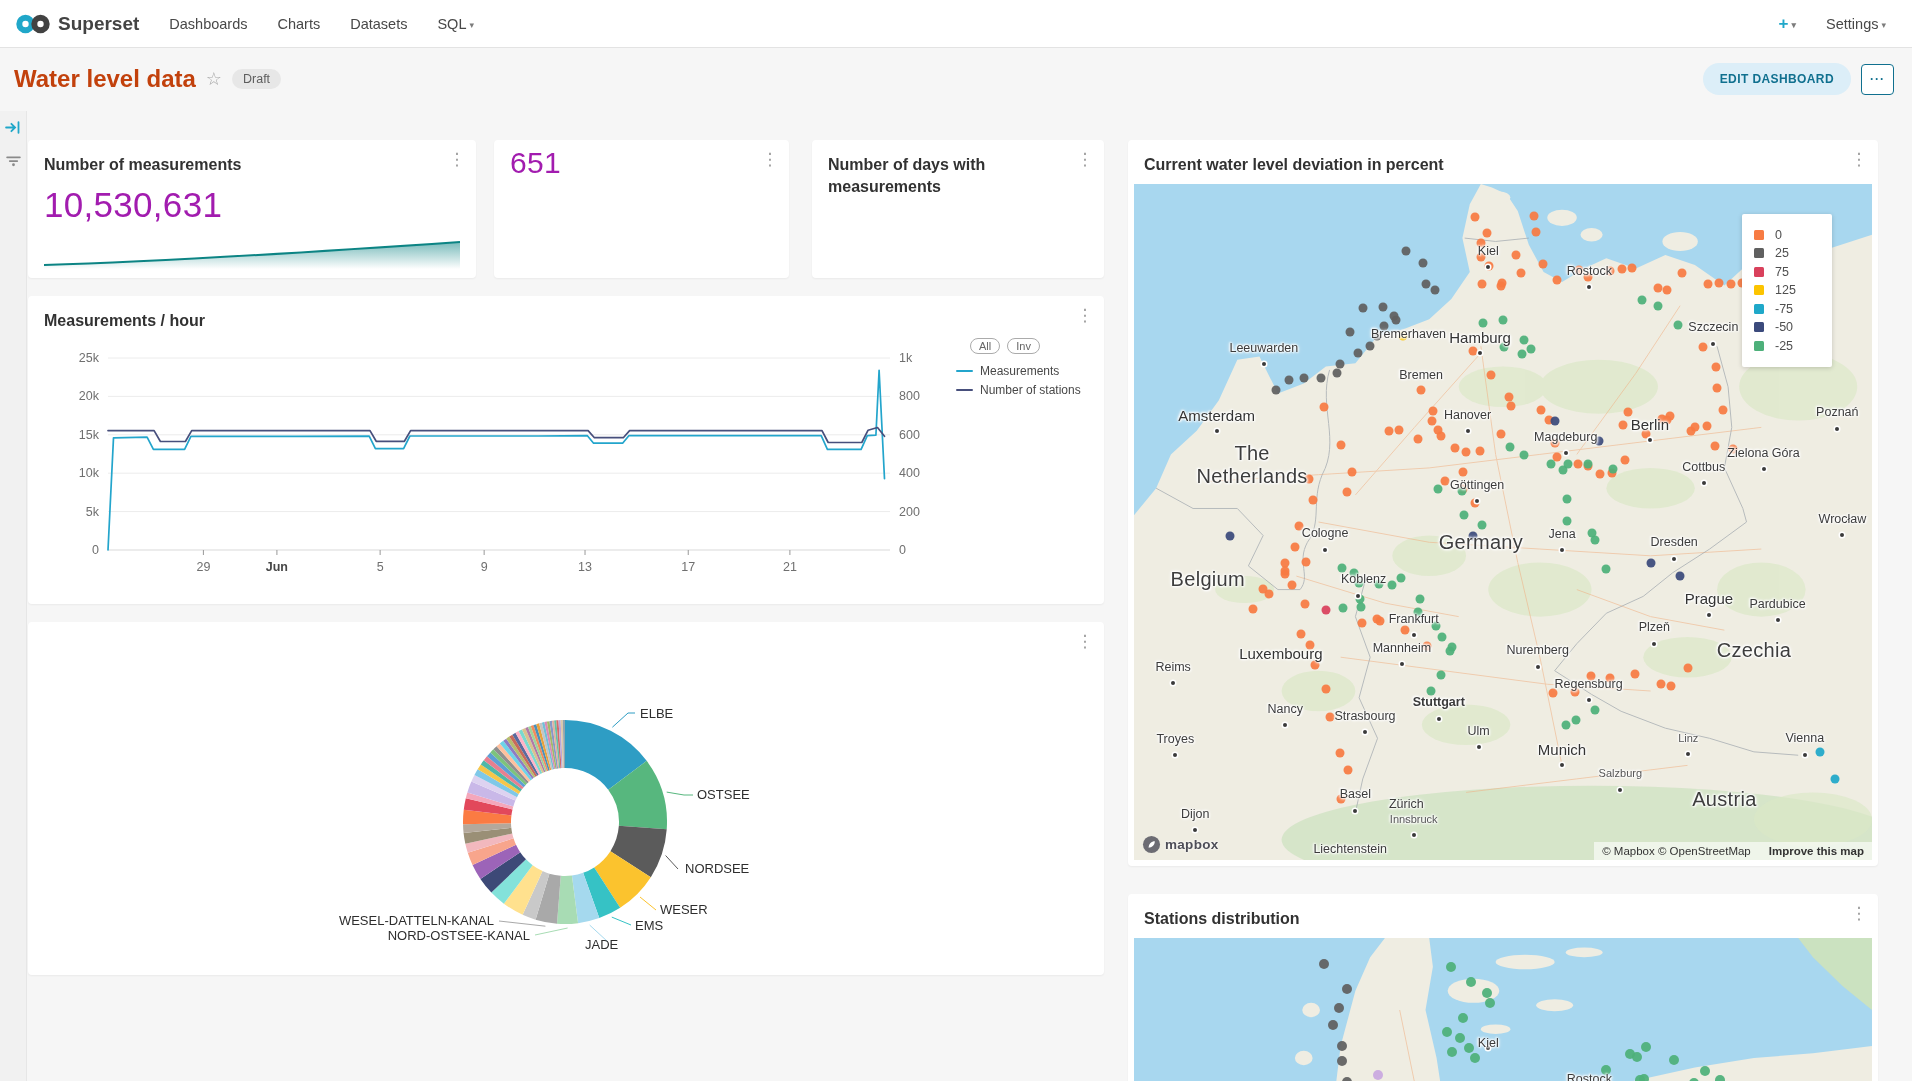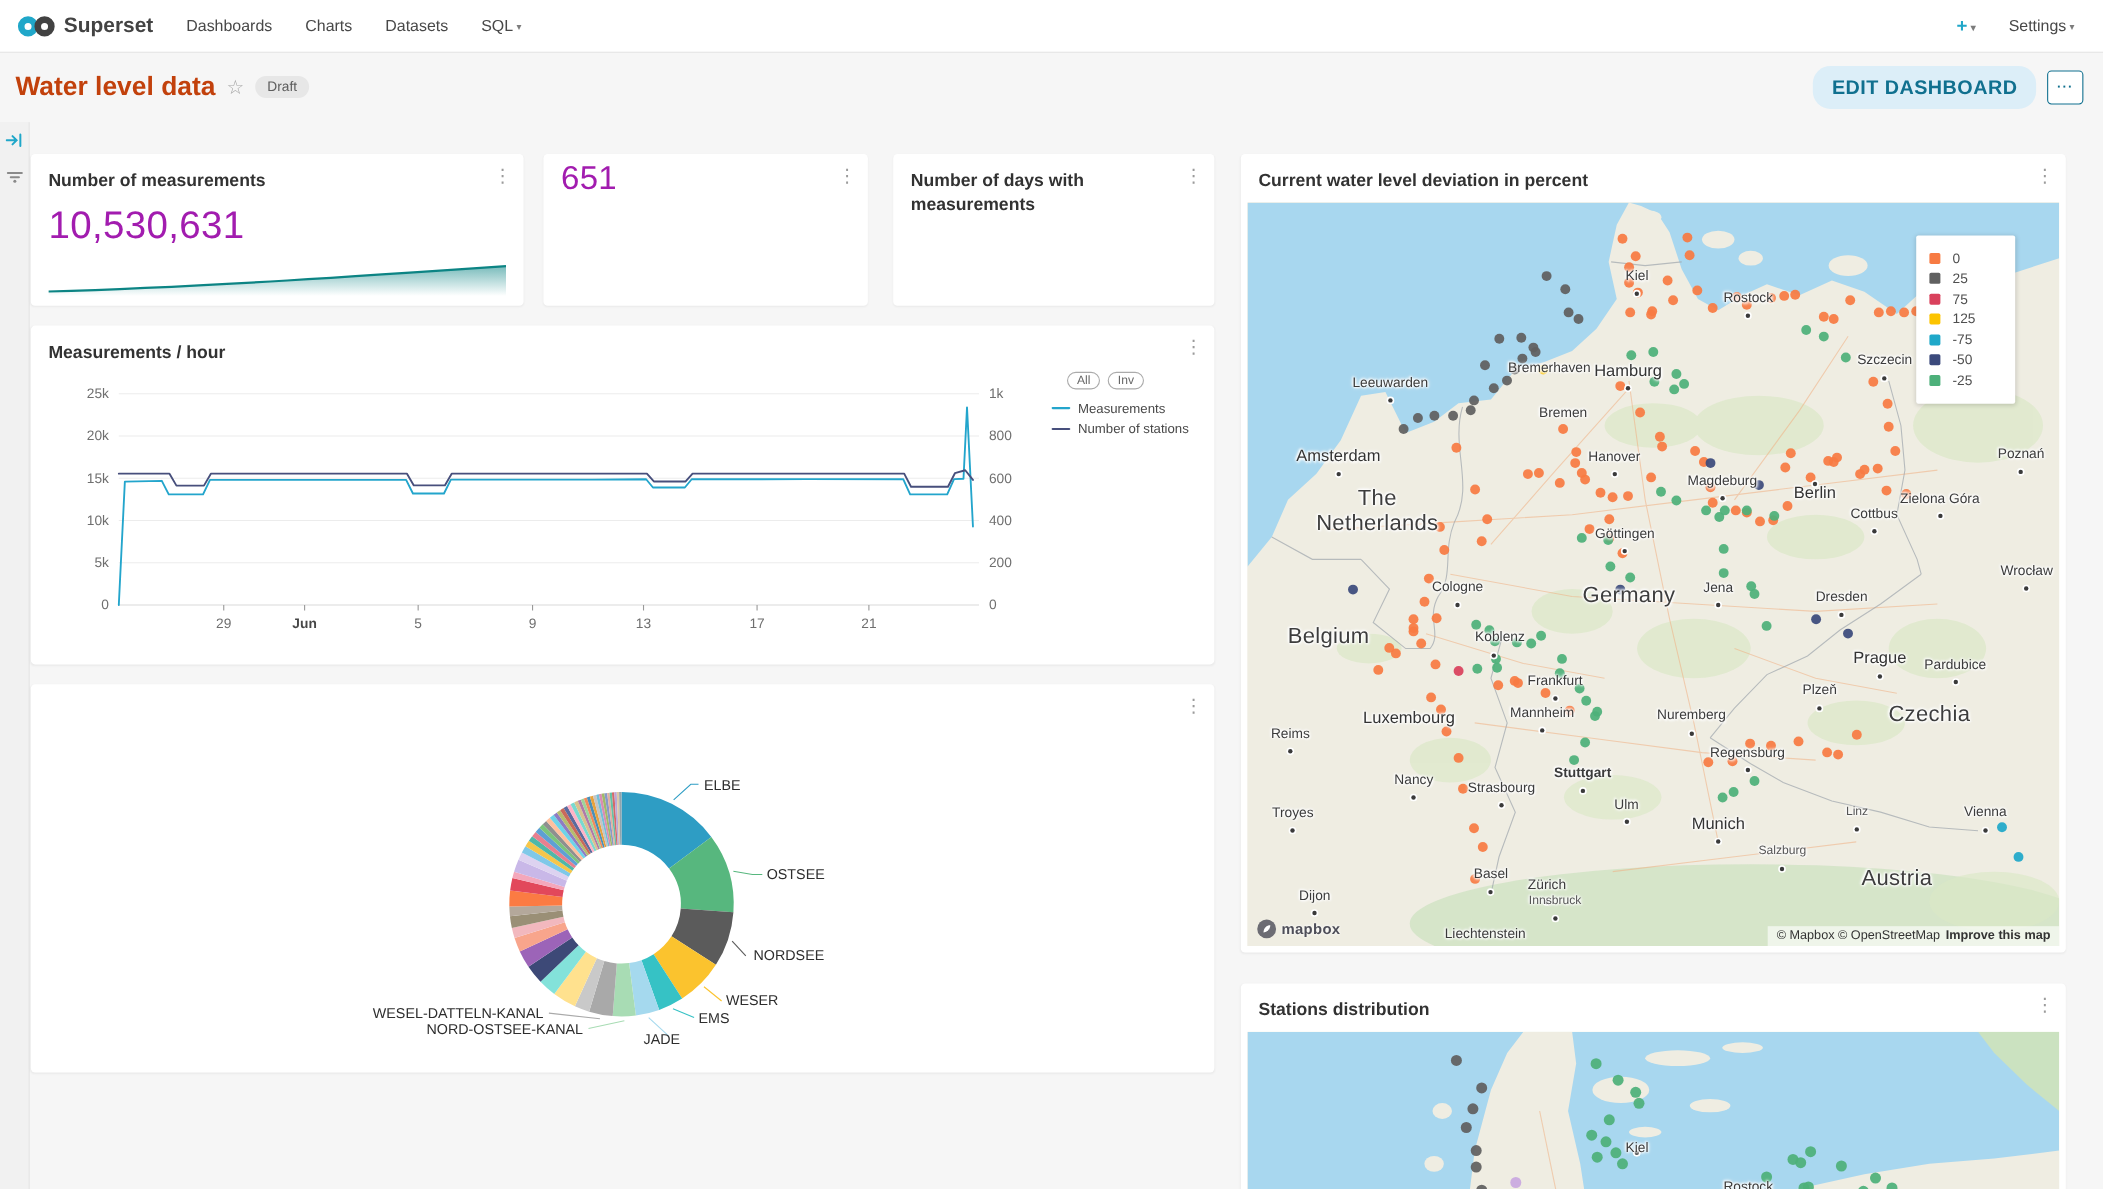--- a/index.html
+++ b/index.html
@@ -16,21 +16,21 @@
 .nav-right{margin-left:auto;display:flex;align-items:center;gap:30px;padding-right:26px}
 .plus-btn{color:#20A7C9;font-size:17px;font-weight:700;cursor:pointer}
 .settings{font-size:14.5px;color:#484848;cursor:pointer}
 
 
 .page-header{position:absolute;top:48px;left:0;right:0;height:62px;display:flex;align-items:center;padding:0 18px 0 14px}
 .page-title{font-size:24px;font-weight:700;color:#c2410c}
 .star{font-size:18px;color:#a8a8a8;margin-left:10px;cursor:pointer}
 .badge{background:#E7E7E7;color:#5d5d5d;font-size:12.5px;border-radius:11px;padding:3px 11px;margin-left:10px}
 .hdr-right{margin-left:auto;display:flex;align-items:center;gap:10px}
-.edit-btn{background:#DCEEF8;color:#10708F;font-weight:700;font-size:18px;letter-spacing:.4px;border:none;border-radius:16px;padding:9px 17px;cursor:pointer}
+.edit-btn{background:#DCEEF8;color:#10708F;font-weight:700;font-size:12px;letter-spacing:.4px;border:none;border-radius:16px;padding:9px 17px;cursor:pointer}
 .dots-btn{width:33px;height:31px;border:1px solid #10708F;color:#10708F;background:#fff;border-radius:4px;font-size:12px;font-weight:700;letter-spacing:1px;cursor:pointer;line-height:1}
 
 
 .filter-rail{position:absolute;left:0;top:111px;bottom:0;width:27px;background:#F1F1F1;border-right:1px solid #E6E6E6;display:flex;flex-direction:column;align-items:center;padding-top:8px;gap:16px}
 .rail-icon{width:17px;height:17px;cursor:pointer}
 
 
 .card{position:absolute;background:#fff;border-radius:4px;box-shadow:0 1px 2px rgba(0,0,0,.05)}
 .card h2{font-size:16px;font-weight:700;color:#323232;padding:14px 40px 0 16px;line-height:1.35}
 .kebab{position:absolute;top:11px;right:8px;width:22px;text-align:center;color:#9B9B9B;font-size:17px;line-height:1.1;cursor:pointer;user-select:none}
@@ -62,21 +62,21 @@
  text-shadow:0 0 2px #fff,0 0 3px #fff,0 0 5px #fff,1px 1px 2px #fff,-1px -1px 2px #fff}
 .ml-country{font-size:20px;font-weight:500;color:#3d3d3d;letter-spacing:.3px}
 .ml-big{font-size:15px;font-weight:500;color:#333}
 .ml-city{font-size:12.5px;color:#3b3b3b}
 .ml-small{font-size:11px;color:#555}
 .ml-dot{position:absolute;width:4px;height:4px;background:#3a3a3a;border-radius:50%;transform:translate(-50%,-50%);box-shadow:0 0 0 1.5px #fff}
 .map-legend{position:absolute;top:30px;right:40px;width:90px;background:#fff;border-radius:2px;box-shadow:0 1px 5px rgba(0,0,0,.18);padding:10px 12px;z-index:5}
 .mlg-row{display:flex;align-items:center;gap:11px;height:15.5px;margin:3px 0;cursor:pointer}
 .mlg-swatch{width:10px;height:10px;border-radius:1.5px;flex:0 0 auto}
 .mlg-label{font-size:12.5px;color:#4f4f4f}
-.attrib{position:absolute;right:0;bottom:0;background:rgba(255,255,255,.62);font-size:11.5px;color:#333;padding:3px 8px;display:flex;gap:5px;z-index:5}
+.attrib{position:absolute;right:0;bottom:0;background:rgba(255,255,255,.62);font-size:11.5px;color:#333;padding:3px 8px;display:flex;gap:18px;z-index:5}
 .attrib .imp{font-weight:700;cursor:pointer}
 .mapbox-logo{position:absolute;left:8px;bottom:6px;display:flex;align-items:center;gap:4px;z-index:5;cursor:pointer}
 .mapbox-word{font-size:13.5px;font-weight:700;color:#4e4e58;text-shadow:0 0 2px #fff,0 0 3px #fff;letter-spacing:.3px}
 </style>
 </head>
 <body>
 
 <nav class="navbar">
   <div class="nav-left">
     <div class="brand">
@@ -521,21 +521,21 @@
         <div class="ml ml-country" style="left: 80%; top: 91%;">Austria</div>
         <div class="ml ml-country" style="left: 10%; top: 58.5%;">Belgium</div>
         <div class="ml ml-country" style="left: 16%; top: 41.5%;">The
 Netherlands</div>
         <div class="ml ml-big" style="left: 19.9%; top: 69.4%;">Luxembourg</div>
         <span class="ml-dot" style="left: 11.2%; top: 36.6%;"></span>
         <div class="ml ml-big" style="left: 11.2%; top: 34.2%;">Amsterdam</div>
         <span class="ml-dot" style="left: 46.9%; top: 25%;"></span>
         <div class="ml ml-big" style="left: 46.9%; top: 22.6%;">Hamburg</div>
         <span class="ml-dot" style="left: 69.9%; top: 37.9%;"></span>
-        <div class="ml ml-big" style="left: 69.9%; top: 35.5%; margin-top: 24px;">Berlin</div>
+        <div class="ml ml-big" style="left: 69.9%; top: 35.5%;">Berlin</div>
         <span class="ml-dot" style="left: 58%; top: 86%;"></span>
         <div class="ml ml-big" style="left: 58%; top: 83.6%;">Munich</div>
         <span class="ml-dot" style="left: 77.9%; top: 63.7%;"></span>
         <div class="ml ml-big" style="left: 77.9%; top: 61.3%;">Prague</div>
         <span class="ml-dot" style="left: 90.9%; top: 84.4%;"></span>
         <div class="ml ml-city" style="left: 90.9%; top: 82%;">Vienna</div>
         <span class="ml-dot" style="left: 48%; top: 12.3%;"></span>
         <div class="ml ml-city" style="left: 48%; top: 9.9%;">Kiel</div>
         <span class="ml-dot" style="left: 61.7%; top: 15.3%;"></span>
         <div class="ml ml-city" style="left: 61.7%; top: 12.9%;">Rostock</div>

